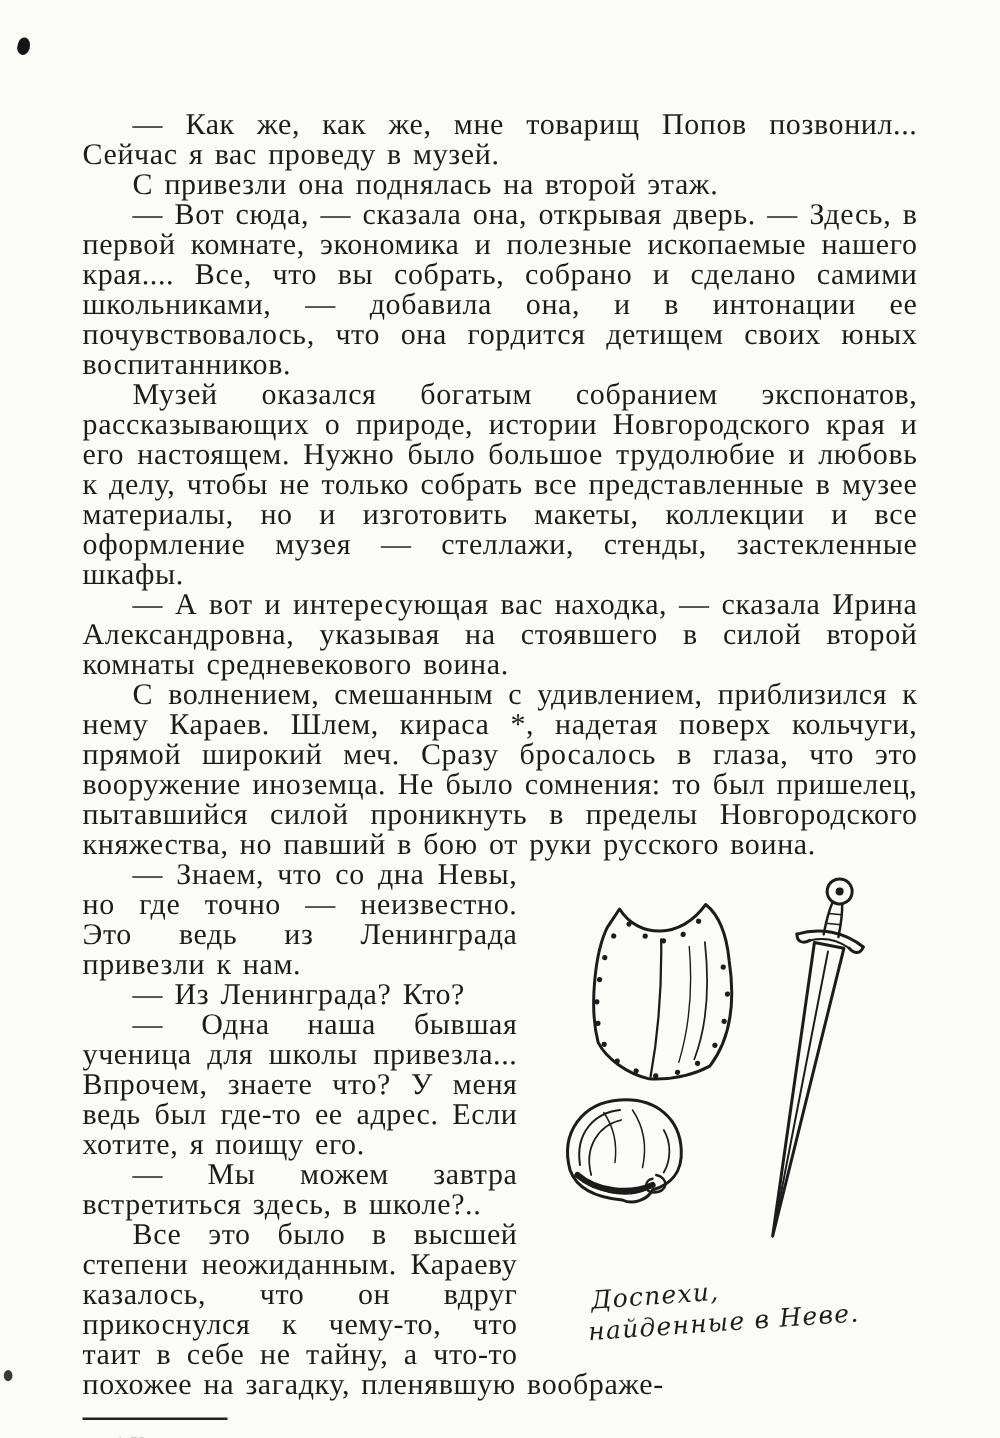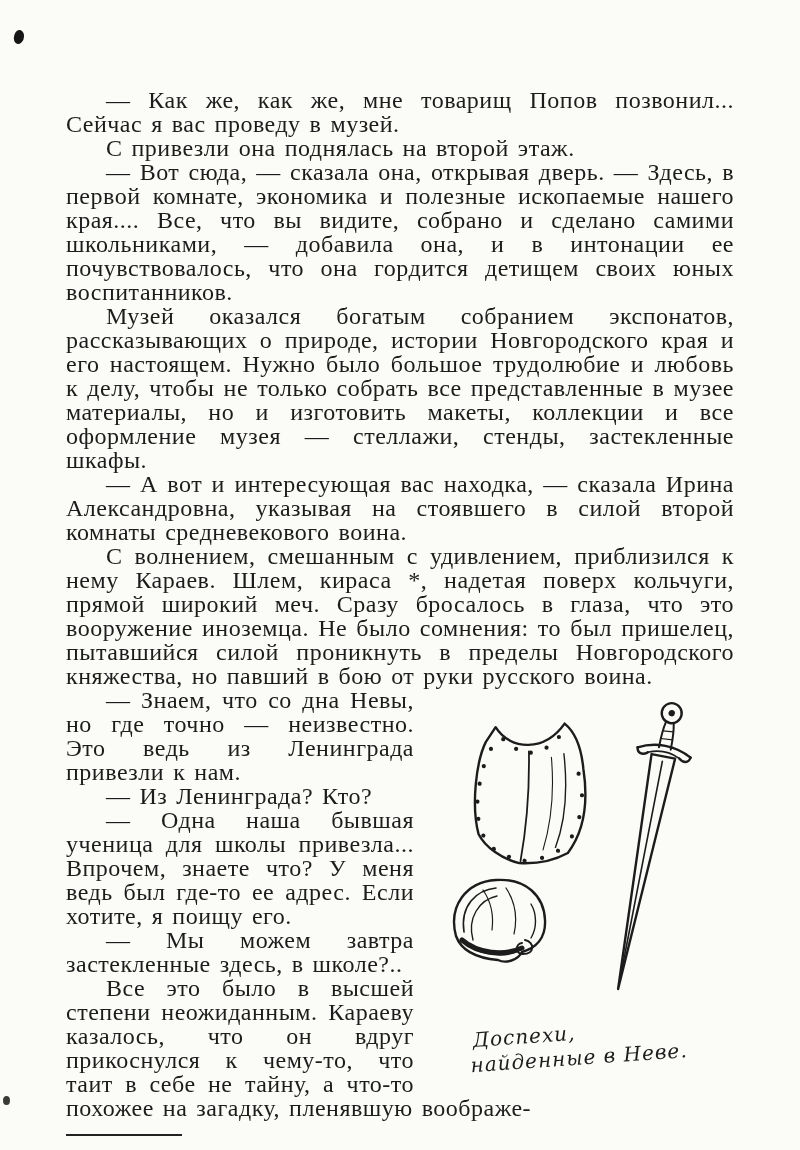--- a/index.html
+++ b/index.html
@@ -60,21 +60,21 @@
 </head>
 <body>
 
 <div class="page">
 
   <div class="speck speck-1"></div>
   <div class="speck speck-2"></div>
 
   <p class="bt">— Как же, как же, мне товарищ Попов позвонил... Сейчас я вас проведу в музей.</p>
   <p class="bt">С привезли она поднялась на второй этаж.</p>
-  <p class="bt">— Вот сюда, — сказала она, открывая дверь. — Здесь, в первой комнате, экономика и полезные ископаемые нашего края.... Все, что вы видите, собрано и сделано самими школьниками, — добавила она, и в интонации ее почувствовалось, что она гордится детищем своих юных воспитанников.</p>
+  <p class="bt">— Вот сюда, — сказала она, открывая дверь. — Здесь, в первой комнате, экономика и полезные ископаемые нашего края.... Все, что вы собрать, собрано и сделано самими школьниками, — добавила она, и в интонации ее почувствовалось, что она гордится детищем своих юных воспитанников.</p>
   <p class="bt">Музей оказался богатым собранием экспонатов, рассказывающих о природе, истории Новгородского края и его настоящем. Нужно было большое трудолюбие и любовь к делу, чтобы не только собрать все представленные в музее материалы, но и изготовить макеты, коллекции и все оформление музея — стеллажи, стенды, застекленные шкафы.</p>
   <p class="bt">— А вот и интересующая вас находка, — сказала Ирина Александровна, указывая на стоявшего в силой второй комнаты средневекового воина.</p>
   <p class="bt">С волнением, смешанным с удивлением, приблизился к нему Караев. Шлем, кираса *, надетая поверх кольчуги, прямой широкий меч. Сразу бросалось в глаза, что это вооружение иноземца. Не было сомнения: то был пришелец, пытавшийся силой проникнуть в пределы Новгородского княжества, но павший в бою от руки русского воина.</p>
 
   <div class="illustration-float">
     <svg width="292" height="332" viewBox="0 0 292 332">
       <g fill="none" stroke="#1c1c1c" stroke-width="2.4" stroke-linecap="round" stroke-linejoin="round">
 
         <g transform="rotate(7 103 100)">
           <path d="M60 40 C78 62 112 58 128 28 C141 36 148 52 152 70 C161 102 161 132 147 156 C133 166 115 171 100 172 C82 170 64 160 56 148 C45 120 45 76 52 56 Z"></path>
@@ -135,21 +135,21 @@
     </svg>
     <div class="caption">
       <div>Доспехи,</div>
       <div class="caption-l2">найденные в Неве.</div>
     </div>
   </div>
 
   <p class="bt">— Знаем, что со дна Невы, но где точно — неизвестно. Это ведь из Ленинграда привезли к нам.</p>
   <p class="bt">— Из Ленинграда? Кто?</p>
   <p class="bt">— Одна наша бывшая ученица для школы привезла... Впрочем, знаете что? У меня ведь был где-то ее адрес. Если хотите, я поищу его.</p>
-  <p class="bt">— Мы можем завтра застекленные здесь, в школе?..</p>
+  <p class="bt">— Мы можем завтра встретиться здесь, в школе?..</p>
   <p class="bt">Все это было в высшей степени неожиданным. Караеву казалось, что он вдруг прикоснулся к чему-то, что таит в себе не тайну, а что-то похожее на загадку, пленявшую воображе-</p>
 
   <div class="footnote">
     <div class="footnote-rule"></div>
     <p class="footnote-text">
       <span>*</span>
       <span class="term">Кираса</span>
       <span>— оказался панцирь.</span>
     </p>
   </div>

